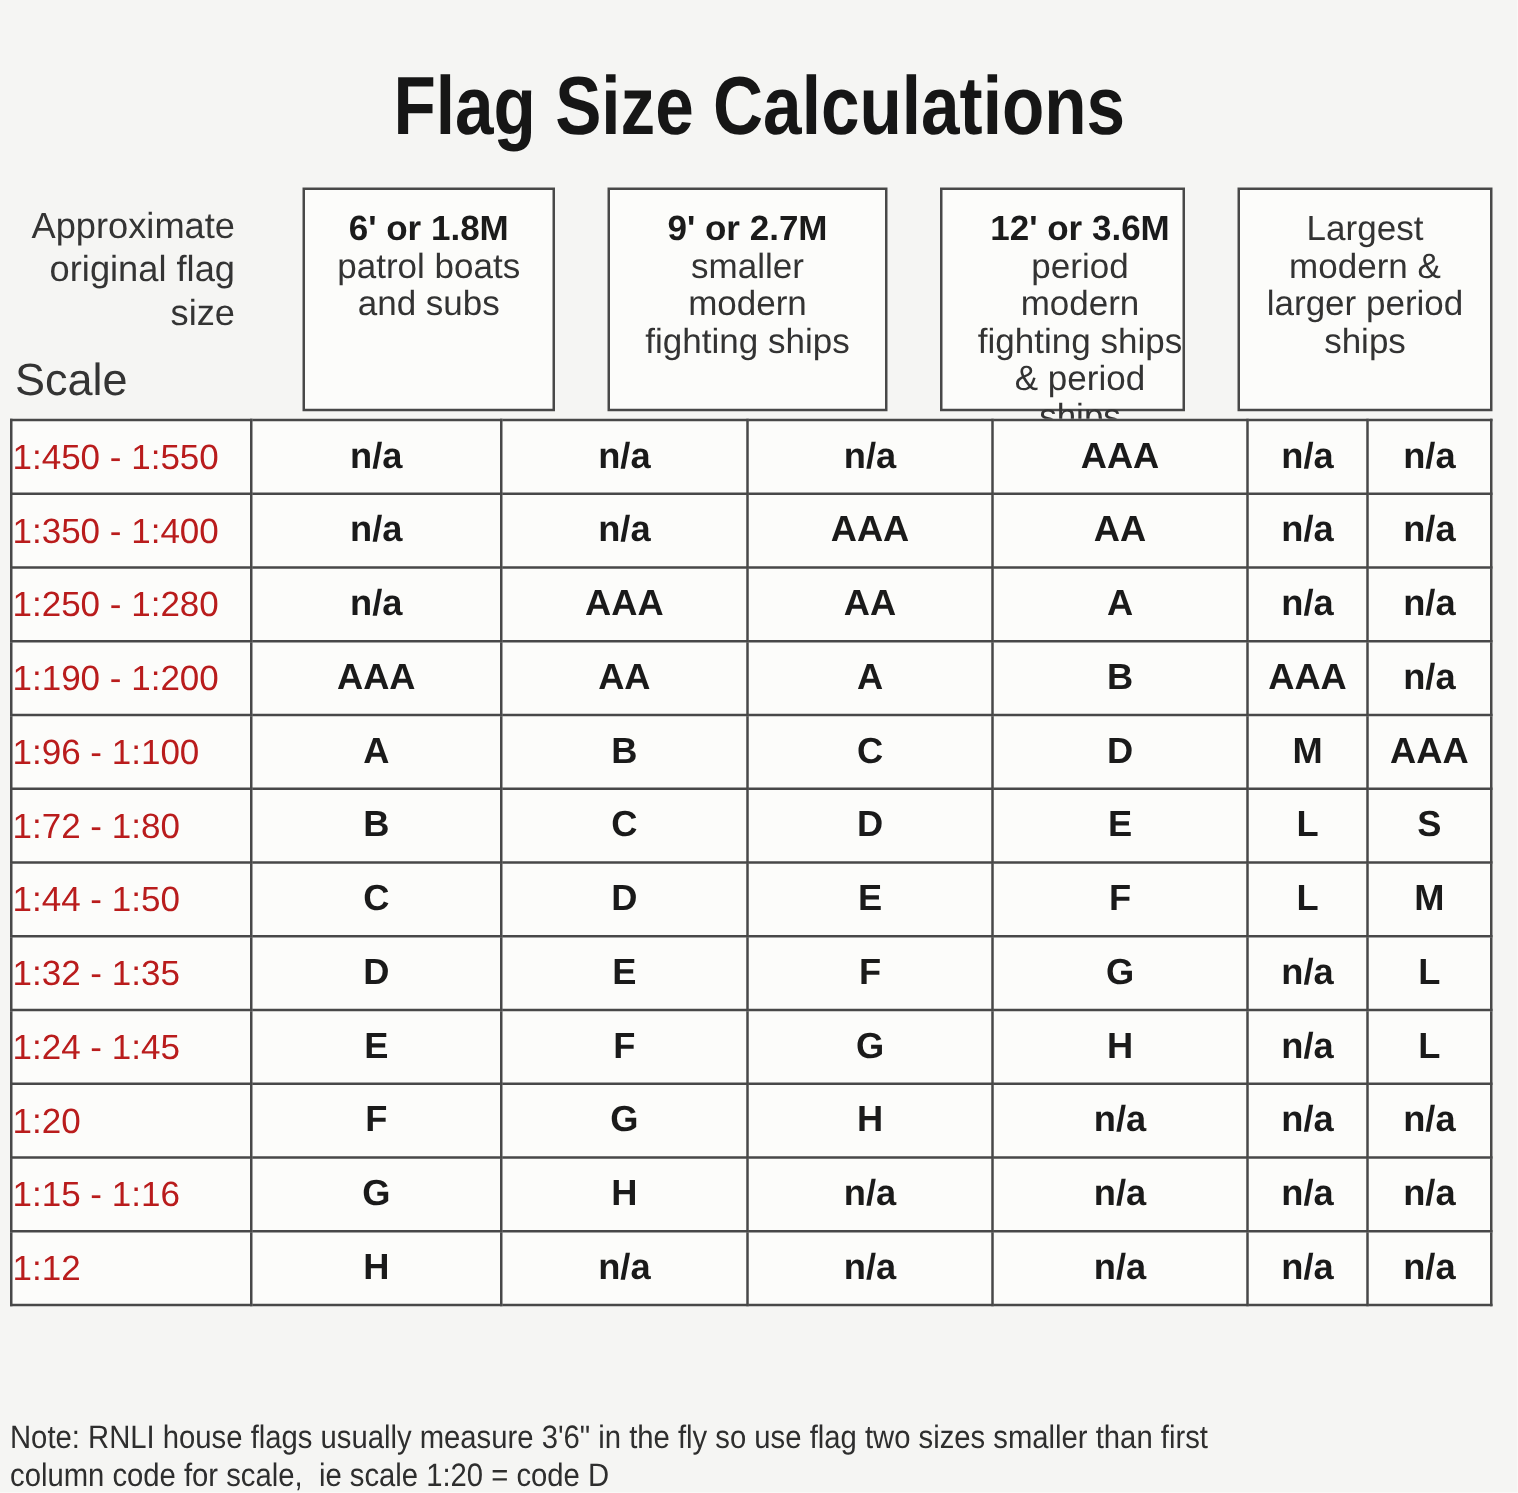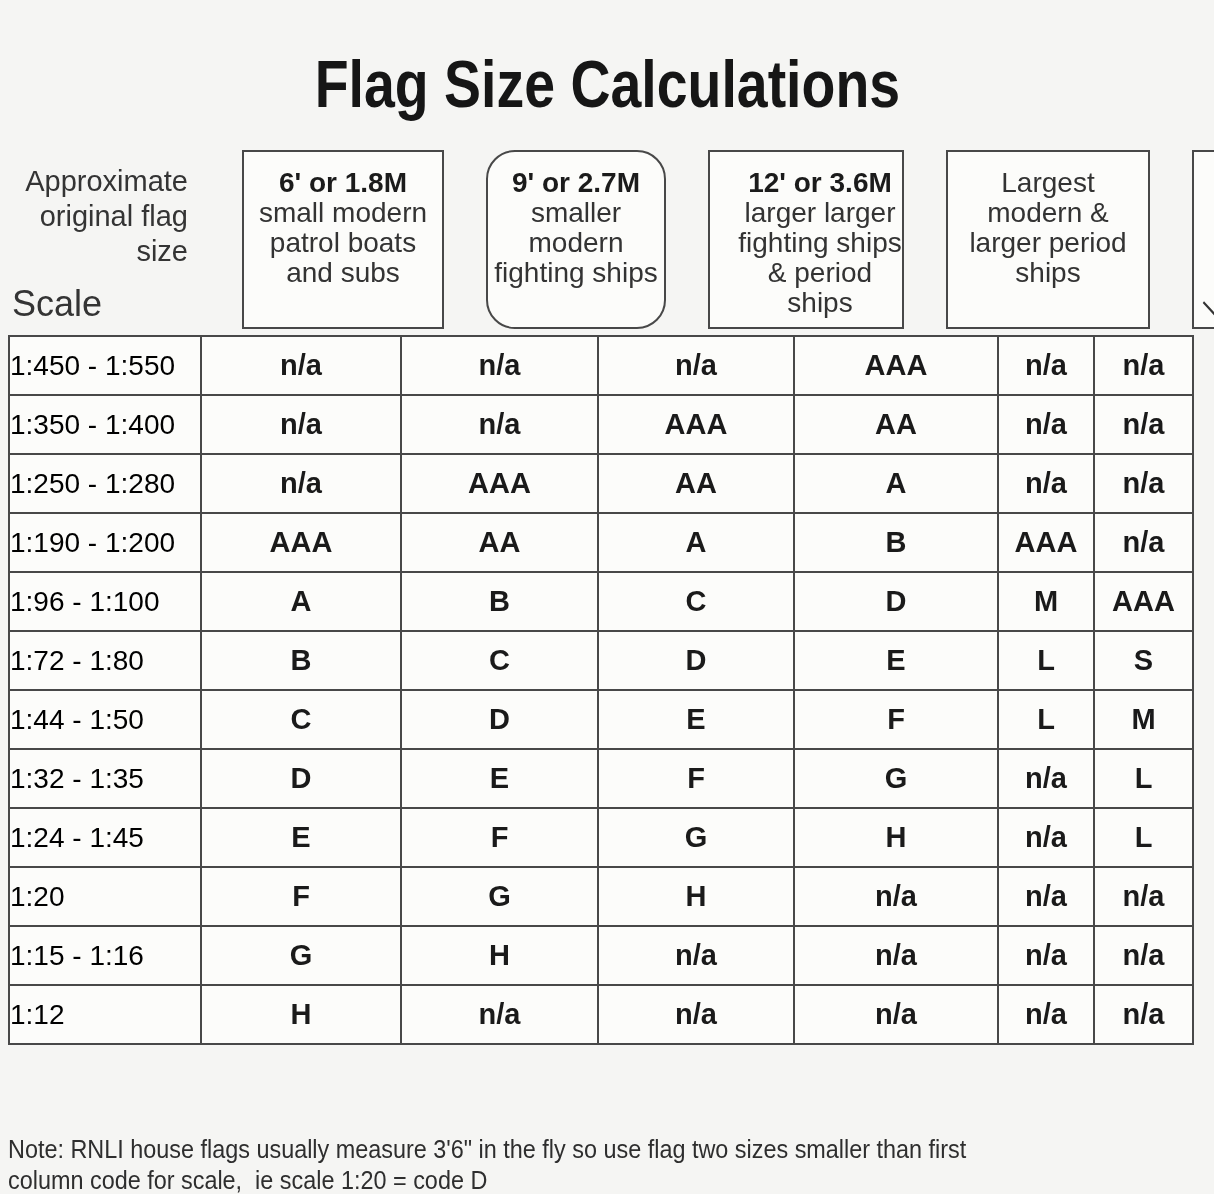--- a/index.html
+++ b/index.html
@@ -66,21 +66,21 @@
     background: #fcfcfa;
     text-align: center;
     padding-top: 16px;
     font-size: 28px;
     line-height: 30px;
     color: #333333;
   }
   .hbox + .hbox { margin-left: -2px; }
   .hbox .size { font-weight: 700; color: #1b1b1b; margin-bottom: 0px; }
   .w-c2 { width: 202px; }
-  .w-c3 { width: 180px; border-radius: 29px; }
+  .w-c3 { width: 224px; }
   .w-c4 { width: 196px; padding-left: 28px; }
   .w-c5 { width: 204px; }
   .w-sig { width: 195px; position: relative; }
   .signals-title { font-weight: 700; font-size: 29px; color: #0f766e; }
   .rot {
     position: absolute;
     transform: rotate(-54deg);
     transform-origin: center;
     font-size: 24px;
     font-style: italic;
@@ -101,21 +101,21 @@
     background: #fcfcfa;
   }
   table.grid td {
     border: 2px solid #484848;
     height: 57px;
     padding: 0;
     overflow: hidden;
   }
   td.scale-cell {
     font-size: 28px;
-    color: #000000;
+    color: #b91c1c;
     text-align: left;
     padding-left: 16px;
   }
   td.code-cell {
     font-weight: 700;
     font-size: 29px;
     text-align: center;
     color: #1a1a1a;
   }
 
@@ -144,35 +144,34 @@
 
   <div class="header-row">
 
     <div class="corner">
       <div class="corner-label">Approximate original flag size</div>
       <div class="scale-label">Scale</div>
     </div>
 
     <div class="hbox w-c2">
       <div class="size">6' or 1.8M</div>
-      <div>small modern</div>
       <div>patrol boats</div>
       <div>and subs</div>
     </div>
 
     <div class="hbox w-c3">
       <div class="size">9' or 2.7M</div>
       <div>smaller</div>
       <div>modern</div>
       <div>fighting ships</div>
     </div>
 
     <div class="hbox w-c4">
       <div class="size">12' or 3.6M</div>
-      <div>larger larger</div>
+      <div>period modern</div>
       <div>fighting ships</div>
       <div>&amp; period ships</div>
     </div>
 
     <div class="hbox w-c5">
       <div>Largest</div>
       <div>modern &amp;</div>
       <div>larger period</div>
       <div>ships</div>
     </div>

